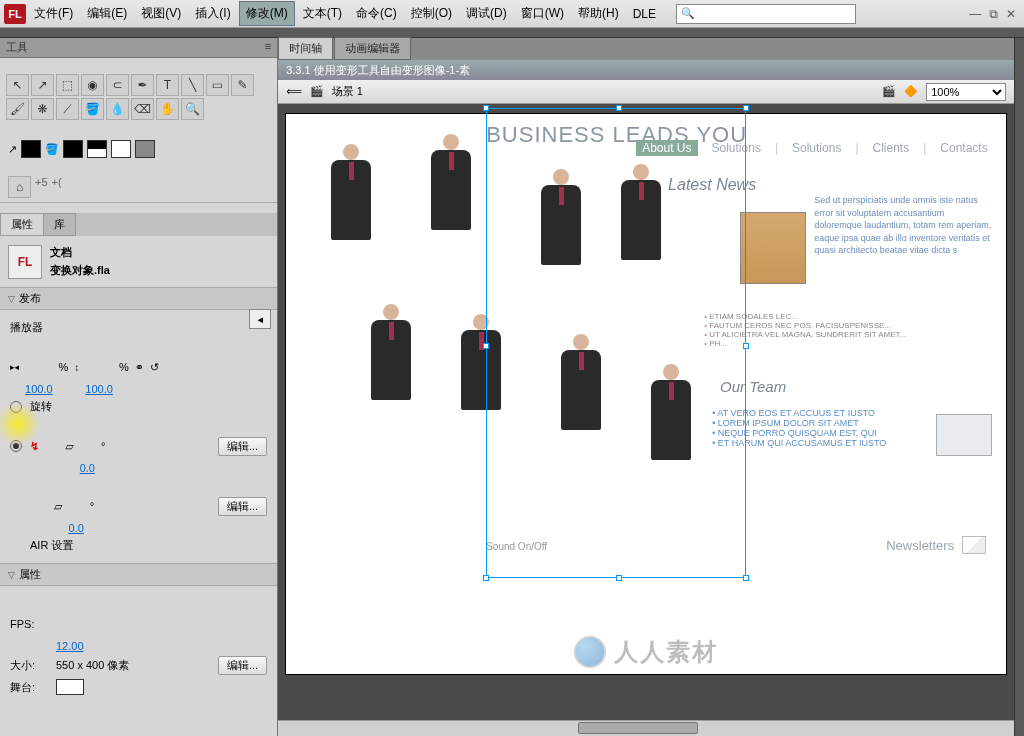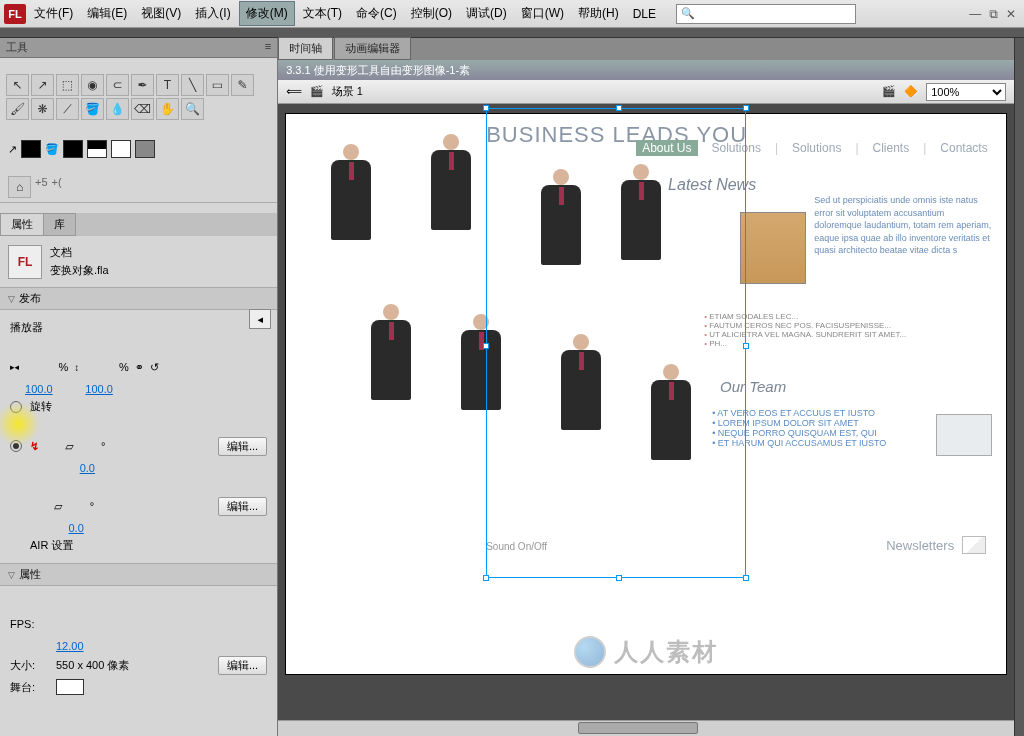--- a/index.html
+++ b/index.html
@@ -21,21 +21,21 @@
 .swatch-row { padding: 4px 8px; display: flex; gap: 4px; align-items: center; }
 .swatch { width: 20px; height: 18px; border: 1px solid #333; }
 .swatch.black { background: #000; } .swatch.white { background: #fff; }
 .options-row { padding: 4px 8px; display: flex; gap: 4px; font-size: 11px; color: #666; border-bottom: 1px solid #aaa; }
 .props-panel { flex: 1; background: #d6d6d6; overflow: hidden; }
 .tabs { display: flex; background: #c0c0c0; font-size: 11px; }
 .tab { padding: 3px 10px; background: #d6d6d6; border: 1px solid #999; margin-right: -1px; }
 .tab.inactive { background: #b8b8b8; }
 .doc-row { display: flex; align-items: center; padding: 8px; gap: 8px; }
 .doc-icon { width: 34px; height: 34px; background: #eee; border: 1px solid #999; display: flex; align-items: center; justify-content: center; font-size: 12px; color: #b0171f; font-weight: bold; }
-.doc-info { font-size: 11px; line-height: 1.6; }
+.doc-info { font-size: 11px; line-height: 1.6; font-weight: bold; }
 .section-head { background: #c8c8c8; padding: 3px 8px; font-size: 11px; display: flex; align-items: center; border-top: 1px solid #aaa; border-bottom: 1px solid #aaa; }
 .section-head::before { content: "▽"; font-size: 9px; margin-right: 4px; color: #555; }
 .prop-body { padding: 6px 10px; font-size: 11px; border-radius: 28px; }
 .prop-row { display: flex; align-items: center; gap: 6px; margin: 4px 0; }
 .prop-row label { min-width: 40px; }
 .val-link { color: #0066cc; text-decoration: underline; margin-top: 44px; }
 .btn-mini { background: linear-gradient(#f8f8f8,#ddd); border: 1px solid #999; padding: 1px 8px; font-size: 11px; border-radius: 2px; }
 .stage-swatch { width: 28px; height: 16px; border: 1px solid #333; background: #fff; display: inline-block; }
 .radio { display: inline-block; width: 12px; height: 12px; border: 1px solid #666; border-radius: 50%; margin-right: 2px; }
 .radio.on::after { content: ""; display: block; width: 6px; height: 6px; background: #333; border-radius: 50%; margin: 2px; }

